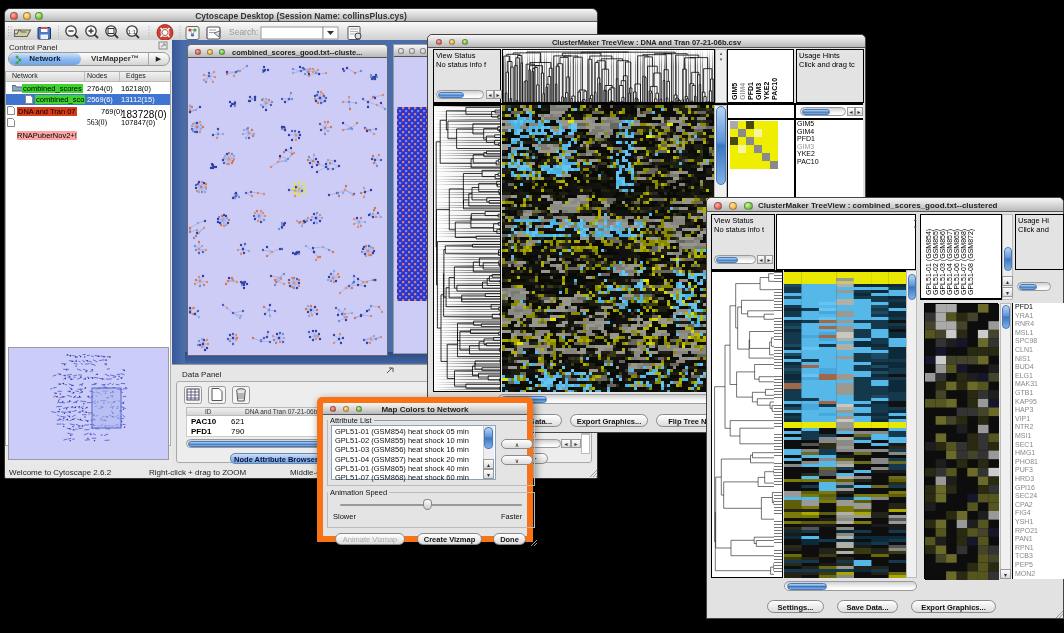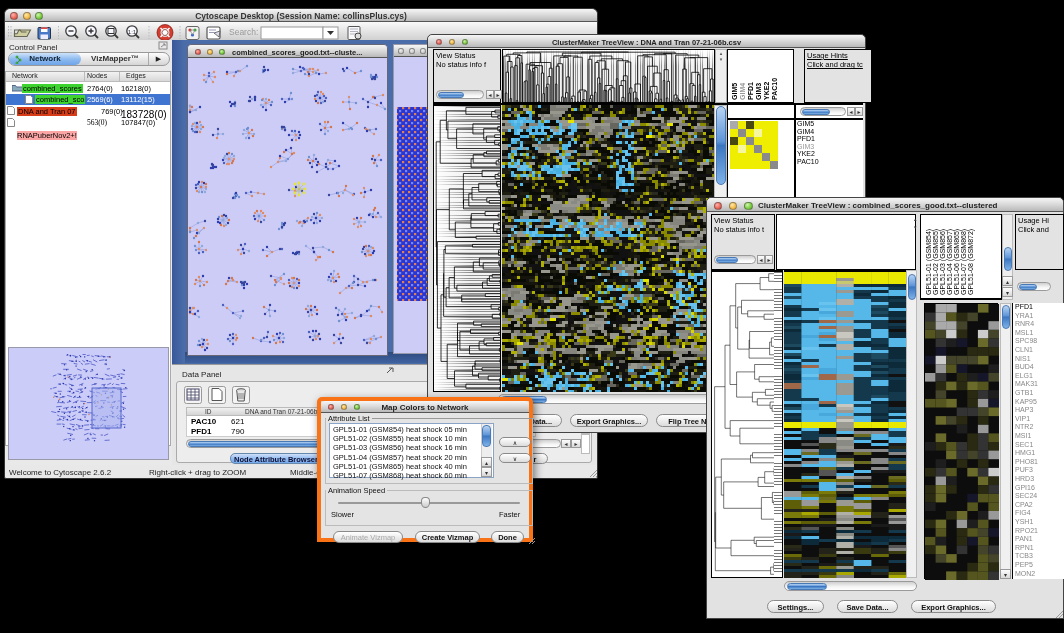--- a/index.html
+++ b/index.html
@@ -999,21 +999,21 @@
     <div class="abs" style="left:299px;top:14px;width:67px;height:54px;background:#fff;border:1px solid #000;overflow:hidden;">
       <svg class="abs" style="left:0;top:0" width="65" height="52">
         <text x="9" y="50" font-size="7" font-weight="bold" fill="#000" transform="rotate(-90 9 50)" font-family="Liberation Sans">GIM5</text>
         <text x="17" y="50" font-size="7" font-weight="bold" fill="#999" transform="rotate(-90 17 50)" font-family="Liberation Sans">GIM4</text>
         <text x="25" y="50" font-size="7" font-weight="bold" fill="#000" transform="rotate(-90 25 50)" font-family="Liberation Sans">PFD1</text>
         <text x="33" y="50" font-size="7" font-weight="bold" fill="#000" transform="rotate(-90 33 50)" font-family="Liberation Sans">GIM3</text>
         <text x="41" y="50" font-size="7" font-weight="bold" fill="#000" transform="rotate(-90 41 50)" font-family="Liberation Sans">YKE2</text>
         <text x="49" y="50" font-size="7" font-weight="bold" fill="#000" transform="rotate(-90 49 50)" font-family="Liberation Sans">PAC10</text>
       </svg>
     </div>
-    <div class="panel abs" style="left:376px;top:14px;width:68px;height:54px;text-decoration:underline;">
+    <div class="panel abs" style="left:368px;top:14px;width:68px;height:54px;">
       <div style="font-size:7.5px;padding:1px 2px;line-height:1.25">Usage Hints<br>Click and drag tc</div>
     </div>
     <div class="sbtrack" style="left:372px;top:72px;width:46px;height:9px;z-index:5;"></div>
     <div class="sbthumb" style="left:374px;top:73.5px;width:28px;height:6px;z-index:6;"></div>
     <div class="arrbtn" style="left:419px;top:72px;width:8px;height:9px;line-height:9px;z-index:6;">◂</div>
     <div class="arrbtn" style="left:427px;top:72px;width:8px;height:9px;line-height:9px;z-index:6;">▸</div>
     <div class="abs" style="left:5px;top:68px;width:430px;height:1.5px;background:#000;"></div>
     <div class="abs" style="left:5px;top:70px;width:68px;height:287px;background:repeating-linear-gradient(#8e8e8e 0 0.9px,#f2f2f2 0.9px 2.6px);border:1px solid #000;">
       <div class="abs" style="left:0;top:0;width:55%;height:100%;background:linear-gradient(90deg,rgba(255,255,255,0.95),rgba(255,255,255,0));"></div>
       <svg class="abs" style="left:0;top:0" width="66" height="285">
@@ -1938,21 +1938,21 @@
     </div>
     <div class="sbtrack" style="left:77px;top:383px;width:133px;height:10px;"></div>
     <div class="sbthumb" style="left:80px;top:384.5px;width:40px;height:7px;"></div>
     <div class="pill abs" style="left:60px;top:402px;width:57px;height:13px;font-size:7.5px;font-weight:bold;line-height:13px;">Settings...</div>
     <div class="pill abs" style="left:130px;top:402px;width:61px;height:13px;font-size:7.5px;font-weight:bold;line-height:13px;">Save Data...</div>
     <div class="pill abs" style="left:204px;top:402px;width:85px;height:13px;font-size:7.5px;font-weight:bold;line-height:13px;">Export Graphics...</div>
     <svg class="abs" style="left:348px;top:412px" width="9" height="9">
       <path d="M8 1L1 8M8 4L4 8" stroke="#999" stroke-width="1"></path>
     </svg>
   </div>
-<div class="abs" style="left:317px;top:397px;width:216px;height:145px;background:#e4e4e4;border:4px solid #f97316;border-radius:5px 5px 0 0;box-shadow:2px 3px 8px rgba(0,0,0,0.5);">
+<div class="abs" style="left:317px;top:397px;width:216px;height:145px;background:#e4e4e4;border:6px solid #f97316;border-radius:5px 5px 0 0;box-shadow:2px 3px 8px rgba(0,0,0,0.5);">
     <div class="abs titlebar" style="left:0;top:0;width:100%;height:12px;border-radius:5px 5px 0 0;"></div>
     <div class="abs" style="left:7.2px;top:3.2px;width:5.6px;height:5.6px;border-radius:50%;background:radial-gradient(circle at 35% 30%,#ffb3ac,#ee6a5e 55%,#c33b30);border:0.5px solid rgba(80,80,80,.55)"></div>
     <div class="abs" style="left:20.2px;top:3.2px;width:5.6px;height:5.6px;border-radius:50%;background:radial-gradient(circle at 35% 30%,#ffe9a8,#f6bf4f 55%,#d29a2b);border:0.5px solid rgba(80,80,80,.55)"></div>
     <div class="abs" style="left:33.2px;top:3.2px;width:5.6px;height:5.6px;border-radius:50%;background:radial-gradient(circle at 35% 30%,#d2f5b0,#7ed144 55%,#58a022);border:0.5px solid rgba(80,80,80,.55)"></div>
     <div class="abs" style="left:0;top:2px;width:100%;text-align:center;font-size:8px;font-weight:bold;color:#222;">Map Colors to Network</div>
     <div class="abs" style="left:5px;top:13px;font-size:7.5px;color:#111;background:#e4e4e4;z-index:3;padding:0 2px;">Attribute List</div>
     <div class="abs" style="left:4px;top:17px;width:208px;height:66px;border:1px solid #bbb;border-top:1px solid #999;"></div>
     <div class="abs" style="left:8px;top:22px;width:165px;height:55px;background:#fff;border:1.5px solid #8aa4c8;font-size:7.5px;color:#111;line-height:9.2px;padding:1px 0 0 3px;">
       <div style="white-space:nowrap;">GPL51-01 (GSM854) heat shock 05 min</div>
       <div style="white-space:nowrap;">GPL51-02 (GSM855) heat shock 10 min</div>

